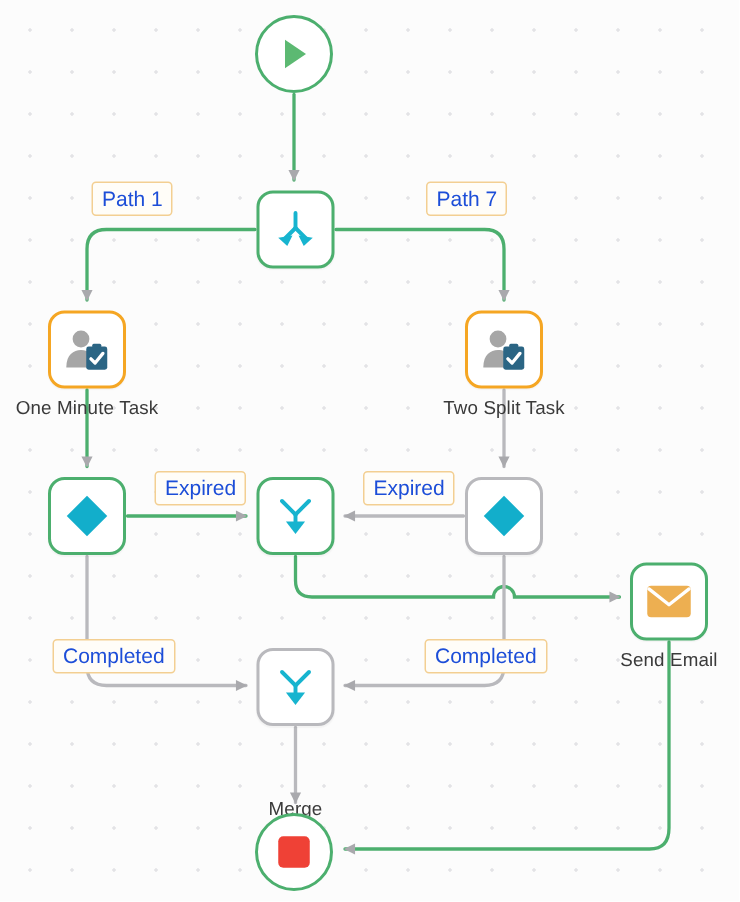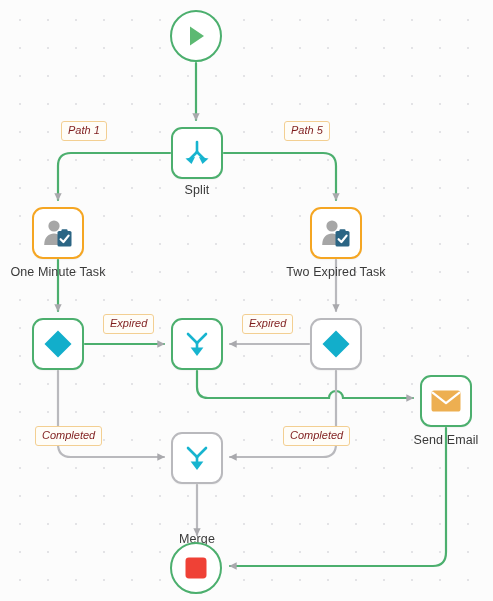--- a/index.html
+++ b/index.html
@@ -56,26 +56,25 @@
     white-space: nowrap;
     text-align: center;
     letter-spacing: 0.1px;
   }
   .edge-badge {
     position: absolute;
     box-sizing: border-box;
     background: #fffdf8;
     border: 1px solid #f3cf92;
     border-radius: 3px;
-    color: #7f1d1d;
-    font-size: 11px;
+    color: #1d4ed8;
+    font-size: 14px;
     padding: 2px 6px 3px 6px;
     white-space: nowrap;
     line-height: 1.15;
-    font-style: italic;
   }
   svg.icon { display: block; }
 </style>
 </head>
 <body>
 
 <div id="canvas">
 
   <svg id="edge-layer" viewBox="0 0 493 601" xmlns="http://www.w3.org/2000/svg">
     <defs>
@@ -143,21 +142,20 @@
         <g fill="none" stroke="#17b4cf" stroke-width="2.6" stroke-linecap="round">
           <path d="M15,4 L15,14"></path>
           <path d="M15,14 L8,21"></path>
           <path d="M15,14 L22,21"></path>
         </g>
         <path d="M9.5,26 L3.5,20.5 L13,19 Z" fill="#17b4cf"></path>
         <path d="M20.5,26 L26.5,20.5 L17,19 Z" fill="#17b4cf"></path>
       </svg>
     </span>
   </div>
-  <div class="node-label" style="left:151px; top:183px; width:92px;">Split</div>
 
   <div class="node node-box orange" style="left:32px; top:207px;">
     <span>
       <svg class="icon" width="32" height="30" viewBox="0 0 32 30">
         <circle cx="12" cy="8" r="5.6" fill="#a6a6a6"></circle>
         <path d="M2.2,27 C2.2,18.6 7,15.4 12,15.4 C17,15.4 21.8,18.6 21.8,27 Z" fill="#a6a6a6"></path>
         <rect x="15.5" y="13" width="14" height="15.5" rx="1.6" fill="#2b6584"></rect>
         <rect x="19.5" y="11.2" width="6" height="3.4" rx="1" fill="#2b6584"></rect>
         <path d="M18.6,21.2 L21.4,24 L26.6,17.6" fill="none" stroke="#ffffff" stroke-width="2.2" stroke-linecap="round" stroke-linejoin="round"></path>
       </svg>
@@ -169,21 +167,21 @@
     <span>
       <svg class="icon" width="32" height="30" viewBox="0 0 32 30">
         <circle cx="12" cy="8" r="5.6" fill="#a6a6a6"></circle>
         <path d="M2.2,27 C2.2,18.6 7,15.4 12,15.4 C17,15.4 21.8,18.6 21.8,27 Z" fill="#a6a6a6"></path>
         <rect x="15.5" y="13" width="14" height="15.5" rx="1.6" fill="#2b6584"></rect>
         <rect x="19.5" y="11.2" width="6" height="3.4" rx="1" fill="#2b6584"></rect>
         <path d="M18.6,21.2 L21.4,24 L26.6,17.6" fill="none" stroke="#ffffff" stroke-width="2.2" stroke-linecap="round" stroke-linejoin="round"></path>
       </svg>
     </span>
   </div>
-  <div class="node-label" style="left:270px; top:265px; width:132px;">Two Expired Task</div>
+  <div class="node-label" style="left:270px; top:265px; width:132px;">Two Split Task</div>
 
   <div class="node node-box green" style="left:32px; top:318px;">
     <span>
       <svg class="icon" width="32" height="32" viewBox="0 0 32 32">
         <path d="M16,2.5 L29.5,16 L16,29.5 L2.5,16 Z" fill="#12aecb"></path>
       </svg>
     </span>
   </div>
 
   <div class="node node-box green" style="left:171px; top:318px;">
@@ -234,21 +232,21 @@
   <div class="node node-circle" style="left:170px; top:542px;">
     <span>
       <svg class="icon" width="26" height="26" viewBox="0 0 26 26">
         <rect x="2.5" y="2.5" width="21" height="21" rx="3.4" fill="#ef4136"></rect>
       </svg>
     </span>
   </div>
 
   <div class="edge-badge" style="left:61px; top:121px;">Path 1</div>
 
-  <div class="edge-badge" style="left:284px; top:121px;">Path 5</div>
+  <div class="edge-badge" style="left:284px; top:121px;">Path 7</div>
 
   <div class="edge-badge" style="left:103px; top:314px;">Expired</div>
 
   <div class="edge-badge" style="left:242px; top:314px;">Expired</div>
 
   <div class="edge-badge" style="left:35px; top:426px;">Completed</div>
 
   <div class="edge-badge" style="left:283px; top:426px;">Completed</div>
 
 </div>

